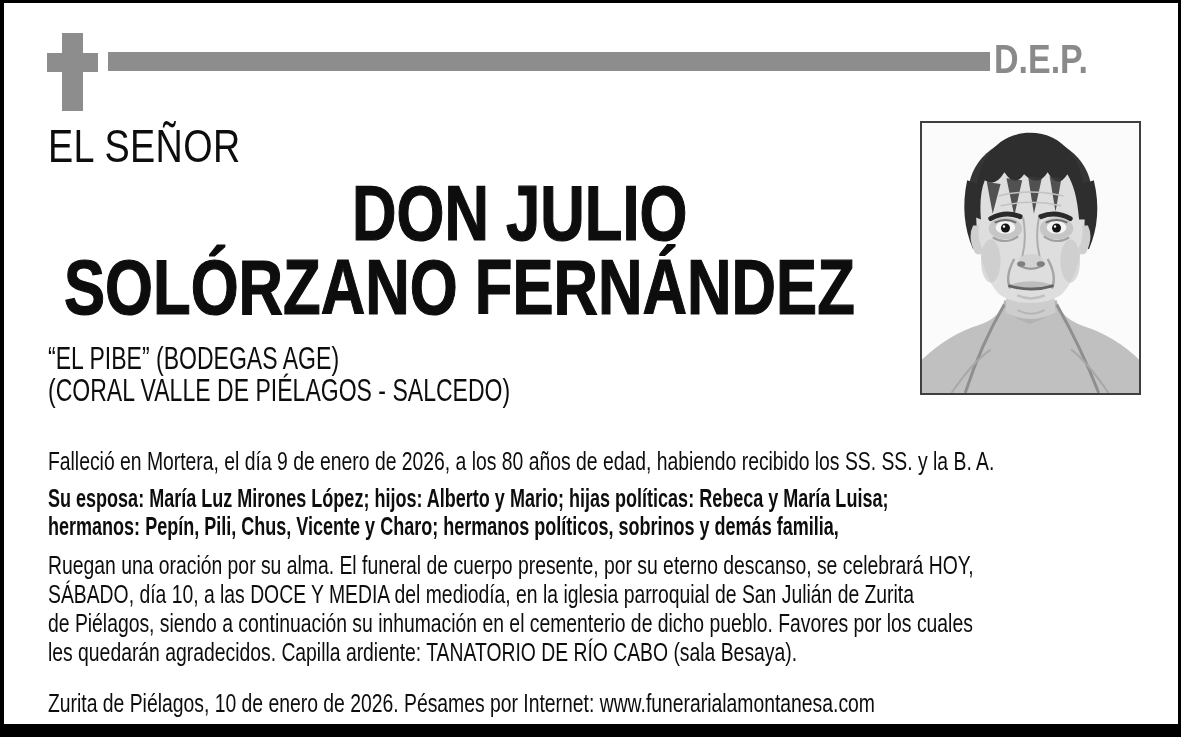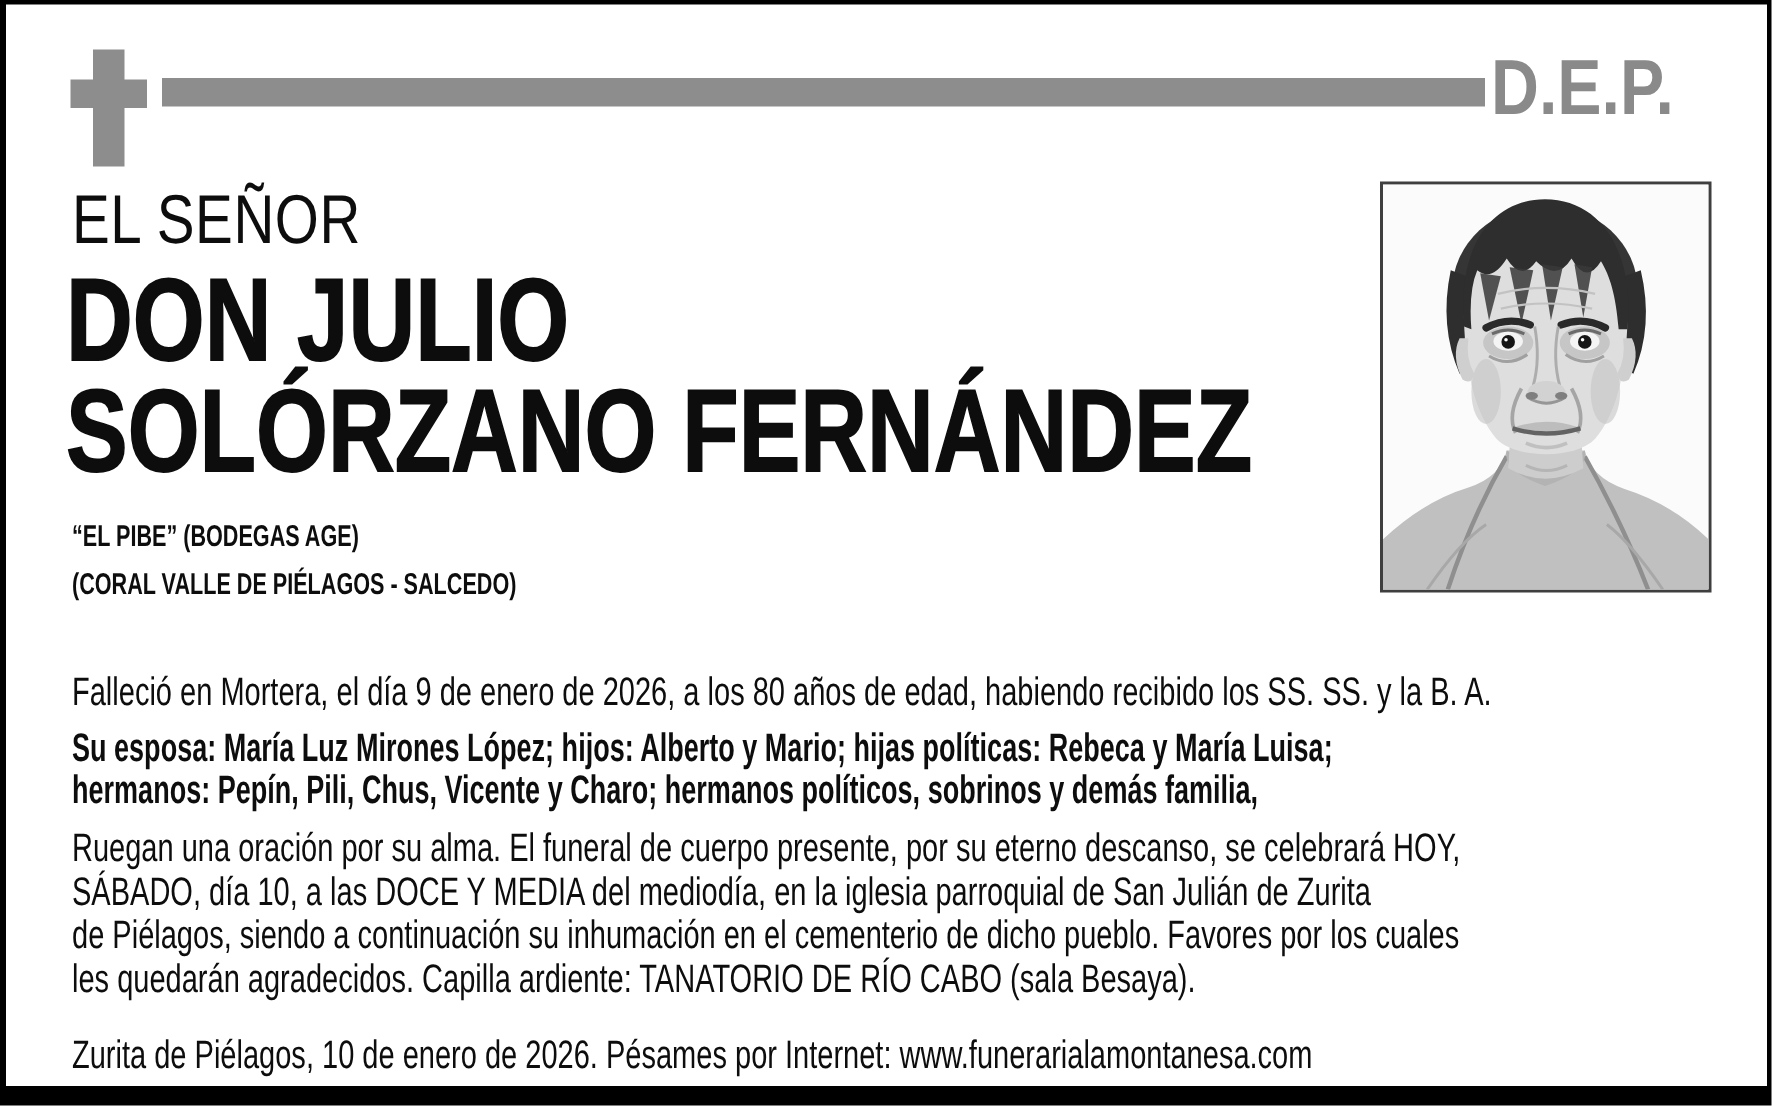--- a/index.html
+++ b/index.html
@@ -13,34 +13,34 @@
   .page{
     position:absolute;left:4px;top:3px;width:1174px;height:721px;
     background:#ffffff;overflow:hidden;
   }
   
   .cross-stem{position:absolute;left:58px;top:30px;width:21px;height:78px;background:#8d8d8d;}
   .cross-arm{position:absolute;left:43px;top:50px;width:51px;height:19px;background:#8d8d8d;}
   .gray-bar{position:absolute;left:104px;top:49px;width:882px;height:19px;background:#8d8d8d;}
   .dep{
     position:absolute;left:990px;top:28px;
-    font-size:52px;line-height:56px;font-weight:700;color:#8a8a8a;
+    font-size:40px;line-height:56px;font-weight:700;color:#8a8a8a;
     white-space:nowrap;
   }
   
   .line{position:absolute;white-space:nowrap;color:#0d0d0d;}
   .blk{position:absolute;color:#0d0d0d;}
   .blk .row{white-space:nowrap;}
   .cx{display:inline-block;transform-origin:0 50%;}
   .s-dep .cx{transform:scaleX(0.85);}
   .s-honor{font-size:46px;line-height:38px;font-weight:400;letter-spacing:0.5px;}
   .s-honor .cx{transform:scaleX(0.82);}
   .s-title{font-size:78px;line-height:74px;font-weight:800;-webkit-text-stroke:1.2px #0d0d0d;}
   .s-title .cx{transform:scaleX(0.79);}
-  .s-alias{font-size:20px;line-height:32px;font-weight:700;}
+  .s-alias{font-size:32px;line-height:32px;font-weight:400;}
   .s-alias .cx{transform:scaleX(0.72);}
   .s-reg{font-size:26.5px;line-height:29px;font-weight:400;}
   .s-reg .cx{transform:scaleX(0.73);}
   .s-bold{font-size:26.5px;line-height:28px;font-weight:700;}
   .s-bold .cx{transform:scaleX(0.68);}
   
   .photo{
     position:absolute;left:916px;top:118px;width:221px;height:274px;
     border:2px solid #3f3f3f;box-sizing:border-box;background:#fbfbfb;
   }
@@ -118,21 +118,21 @@
 
       <path d="M90 164 Q111 157 132 164 Q111 170 90 164 Z" fill="#bdbdbd"></path>
       <path d="M88 165 Q111 172 134 165" stroke="#636363" stroke-width="3" fill="none"></path>
       <path d="M97 175 Q111 181 125 175" stroke="#c0c0c0" stroke-width="2.5" fill="none"></path>
       <path d="M97 190 Q111 197 125 190" stroke="#b5b5b5" stroke-width="2" fill="none"></path>
     </svg>
   </div>
 
   <div class="line s-honor" style="left:44px;top:124px;"><span class="cx">EL SEÑOR</span></div>
 
-  <div class="blk s-title" style="left:40px;top:173px;">
+  <div class="blk s-title" style="left:60px;top:173px;text-align:center;">
     <div class="row"><span class="cx">DON JULIO</span></div>
     <div class="row"><span class="cx">SOLÓRZANO FERNÁNDEZ</span></div>
   </div>
 
   <div class="blk s-alias" style="left:44px;top:339px;">
     <div class="row"><span class="cx">“EL PIBE” (BODEGAS AGE)</span></div>
     <div class="row"><span class="cx">(CORAL VALLE DE PIÉLAGOS - SALCEDO)</span></div>
   </div>
 
   <div class="line s-reg" style="left:44px;top:444px;"><span class="cx">Falleció en Mortera, el día 9 de enero de 2026, a los 80 años de edad, habiendo recibido los SS. SS. y la B. A.</span></div>

